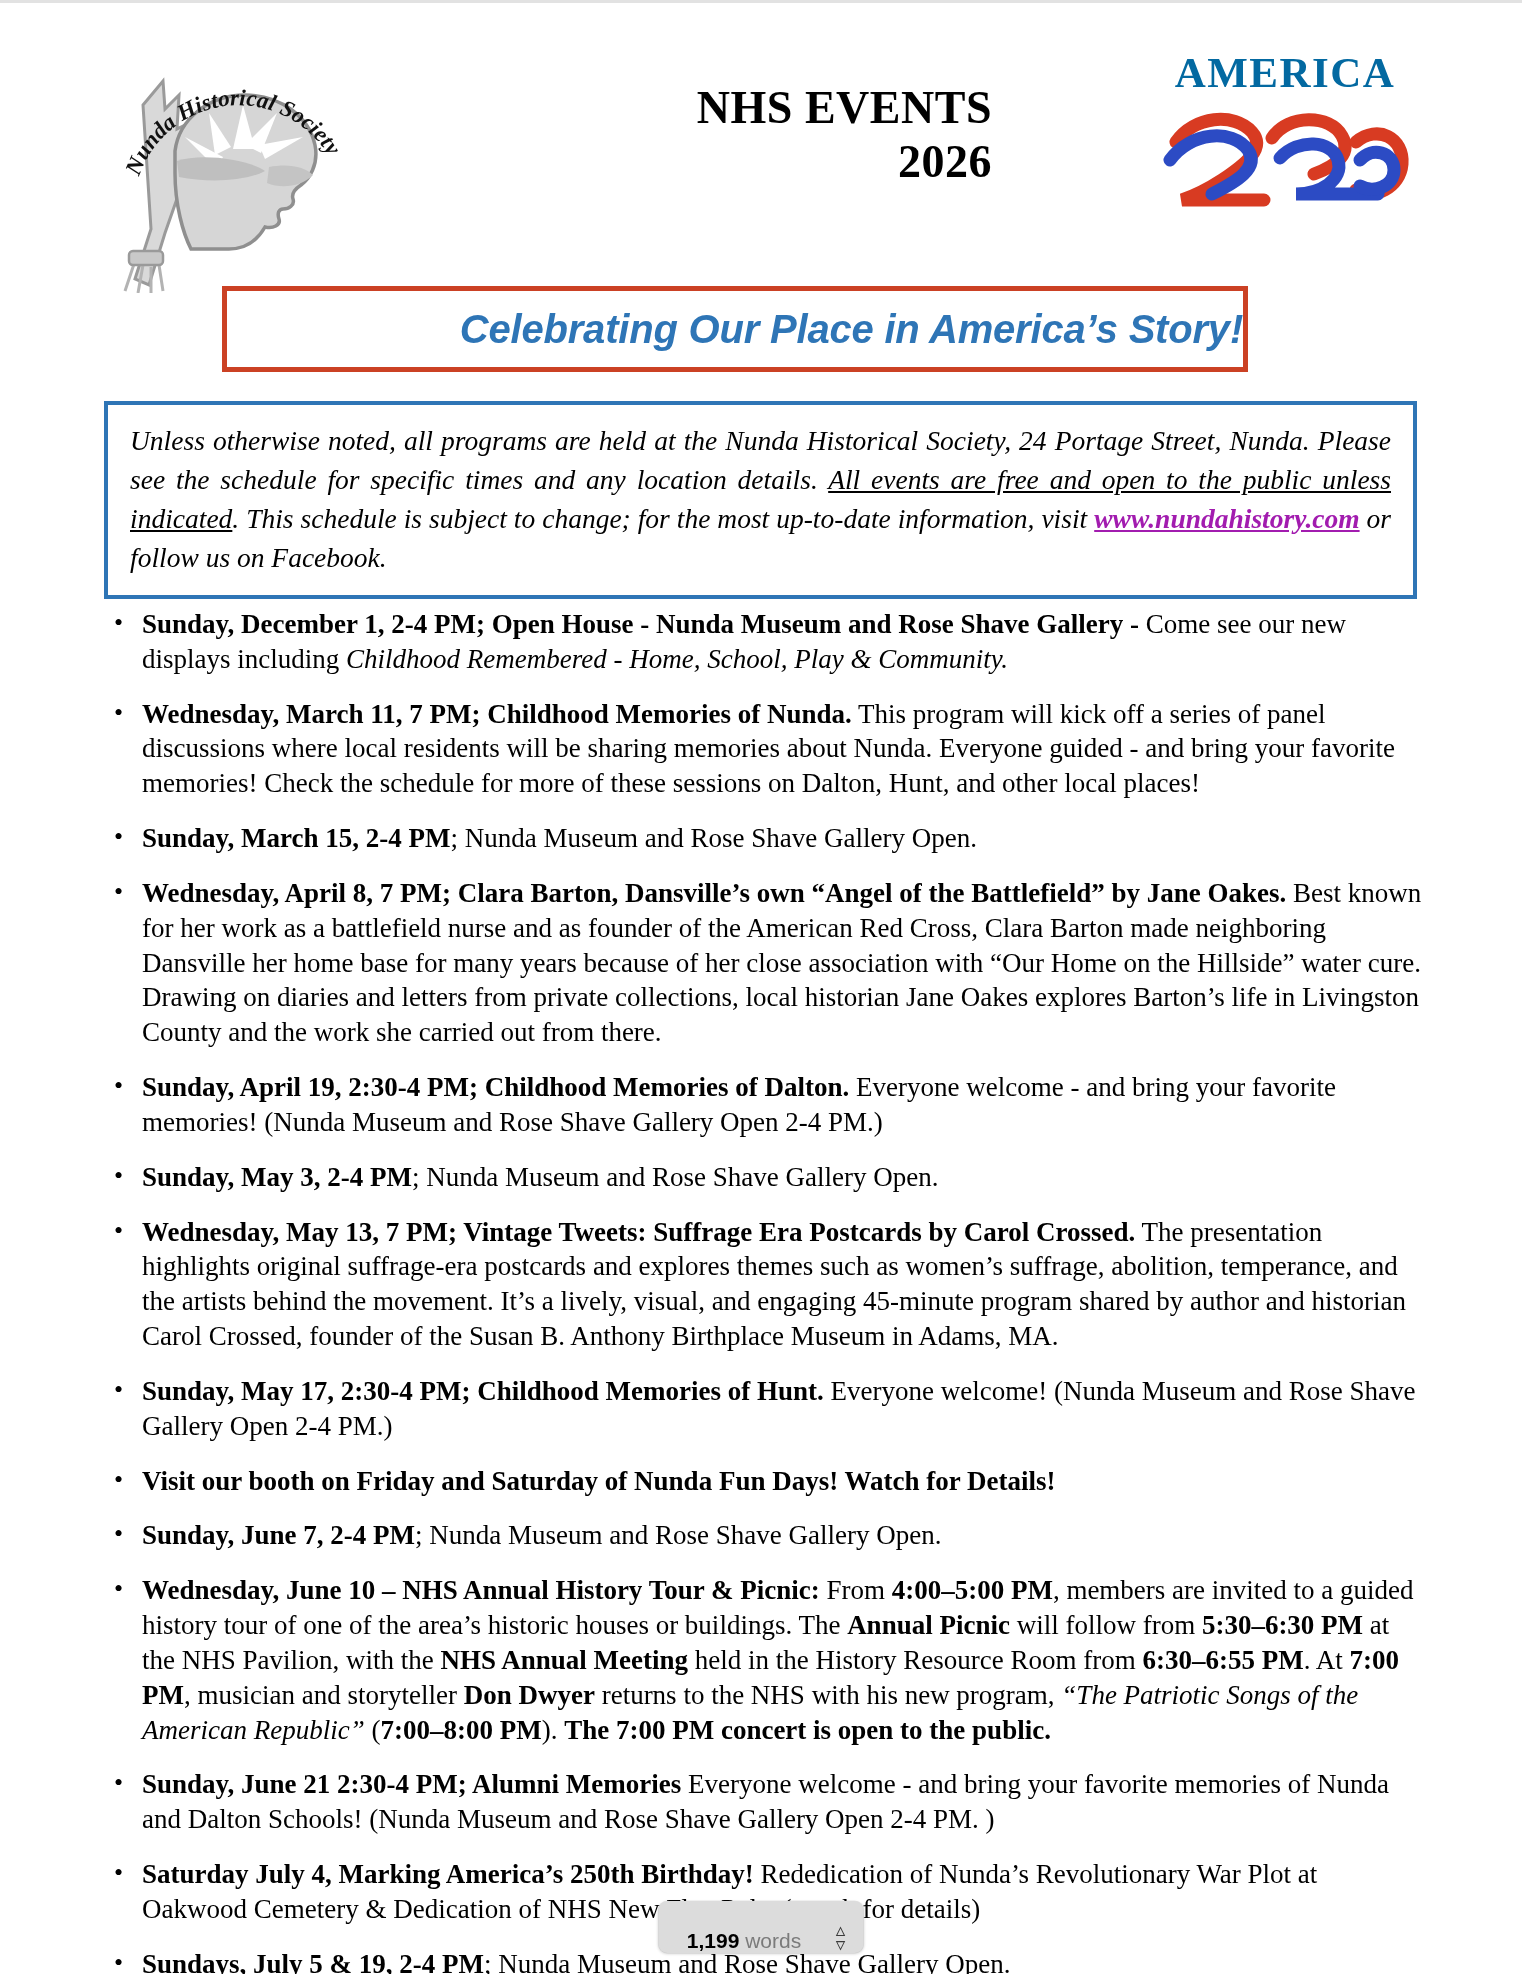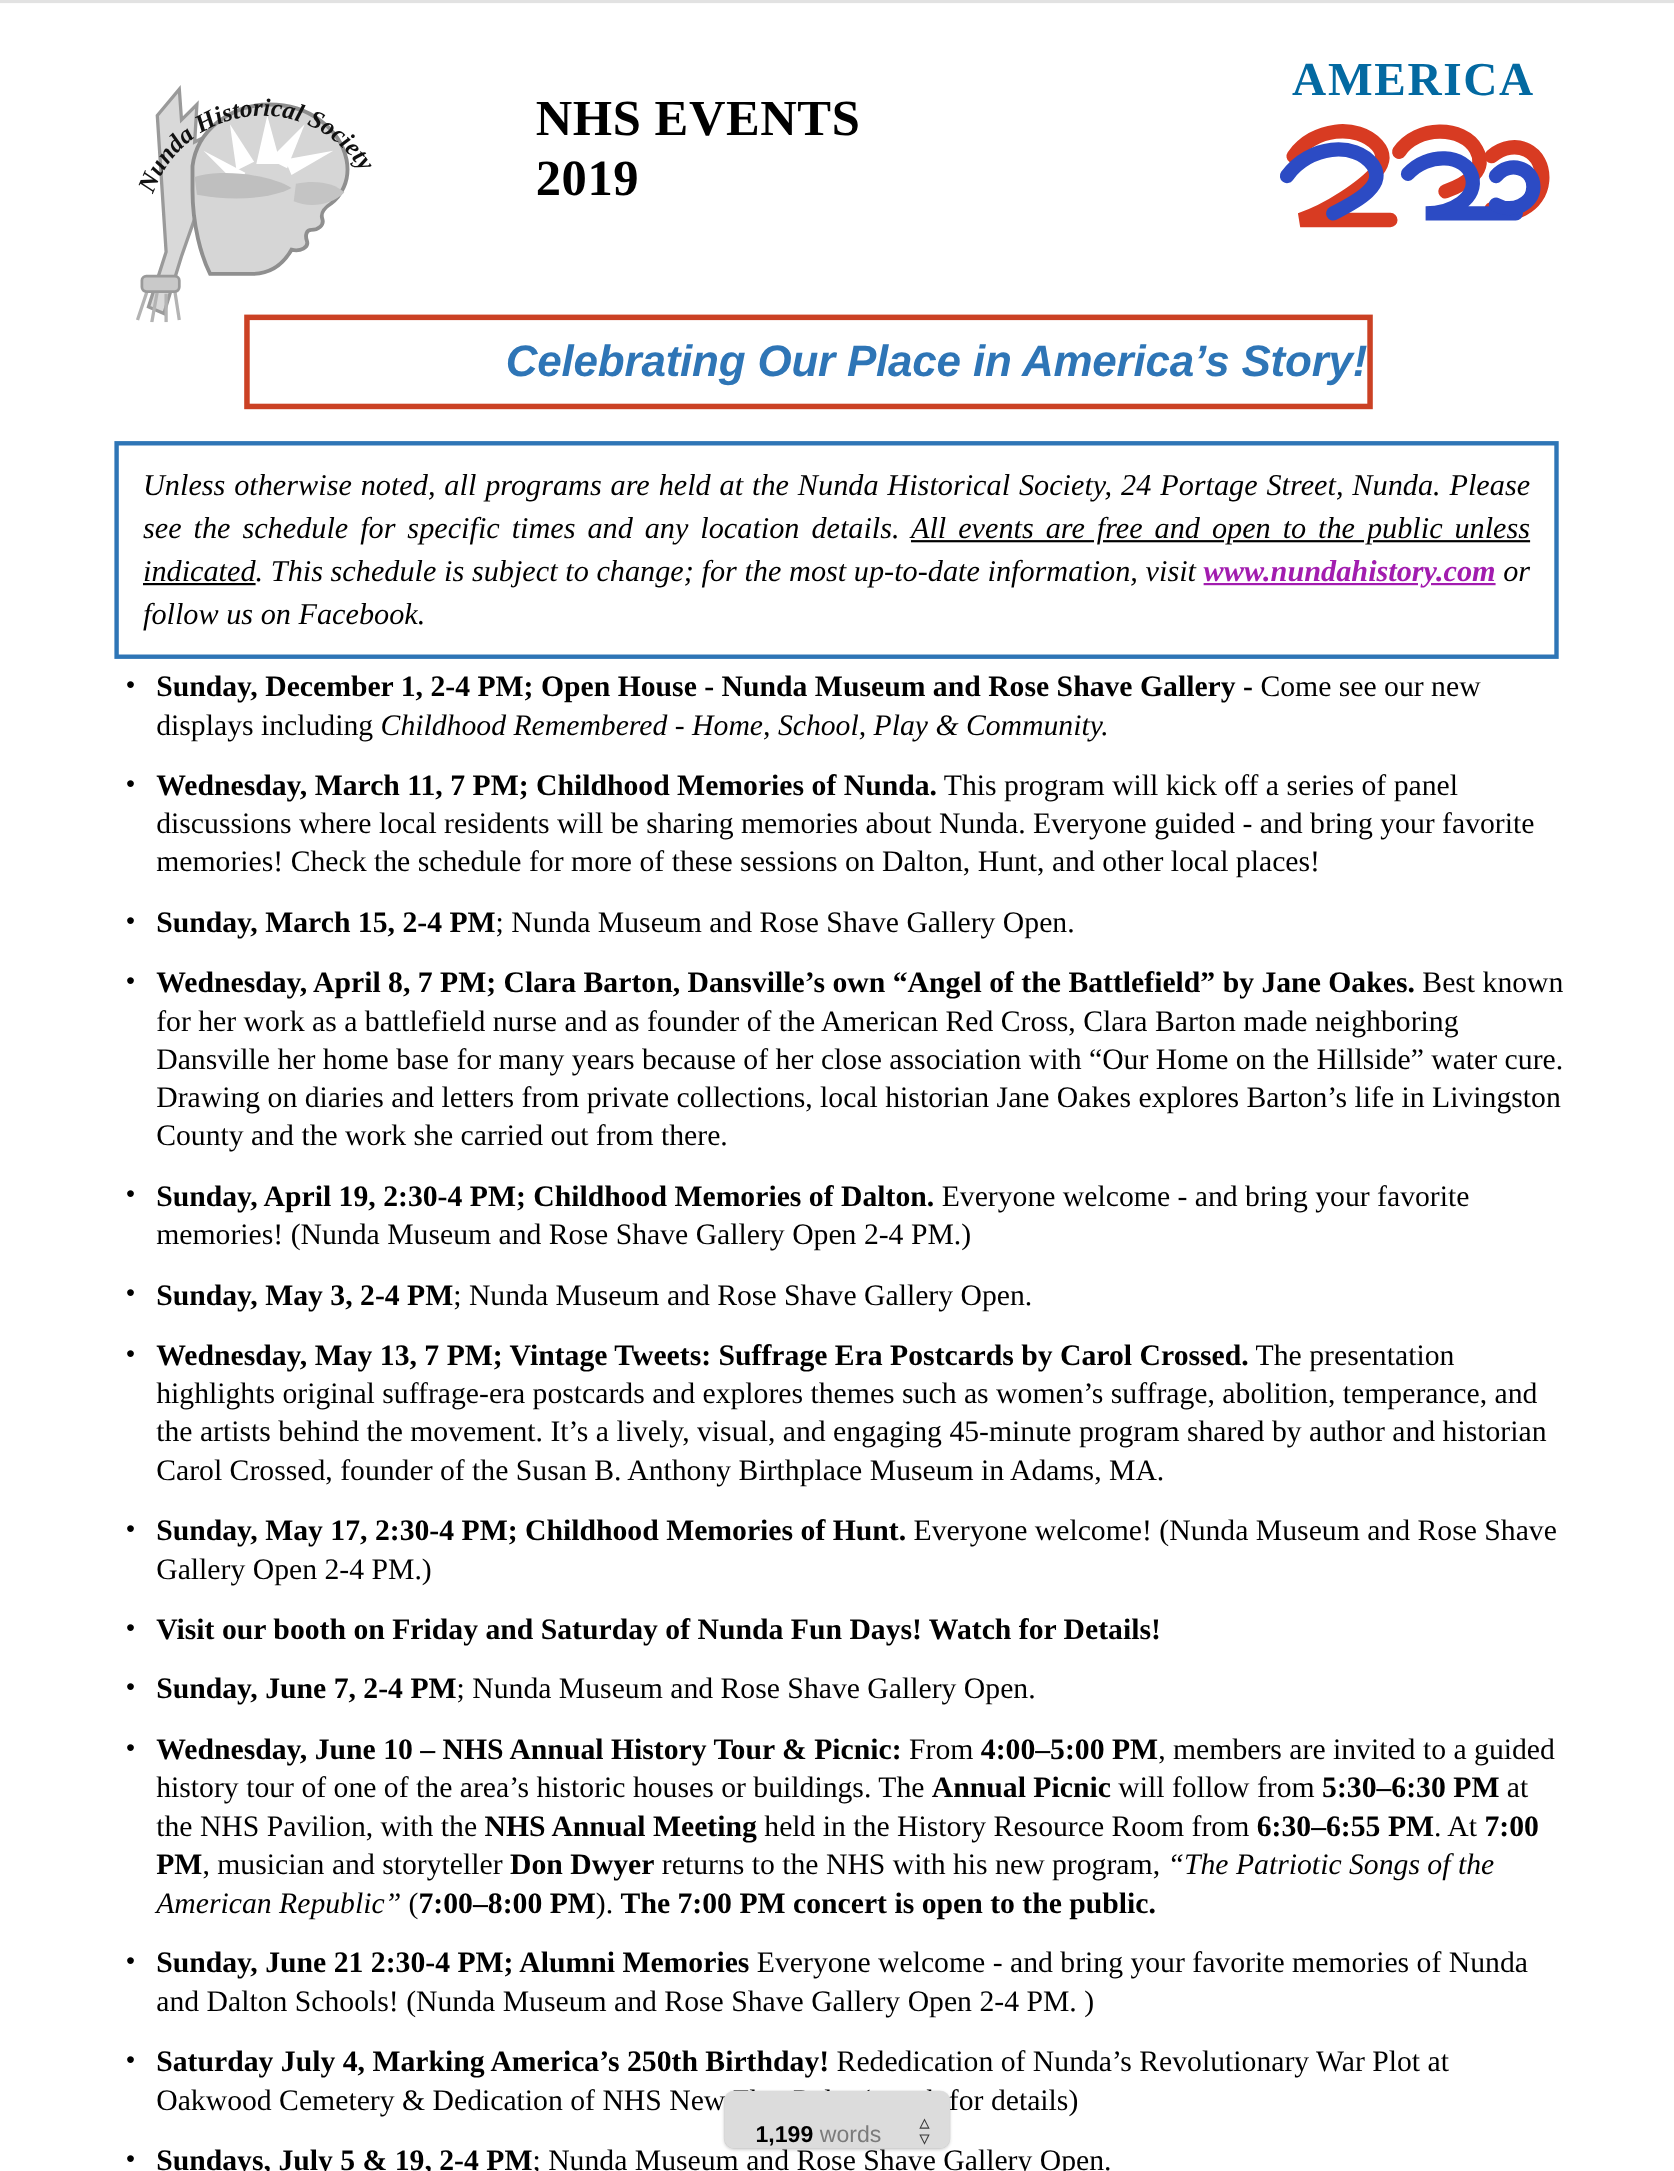--- a/index.html
+++ b/index.html
@@ -37,24 +37,24 @@
     position: absolute;
     left: 105px;
     top: 30px;
     width: 260px;
     height: 260px;
   }
   .logo-nhs svg { display: block; }
 
   .doc-title {
     position: absolute;
-    left: 487px;
+    left: 472px;
     top: 78px;
     width: 520px;
-    text-align: left;
+    text-align: right;
     font-weight: bold;
     font-size: 46px;
     line-height: 1.18;
     letter-spacing: 0.5px;
     color: #000;
   }
   .doc-title .line2 { display: block; }
 
   .logo-a250 {
     position: absolute;
@@ -226,21 +226,21 @@
         <path d="M164 134 C184 130 200 134 208 142 C196 154 176 156 162 150 Z" fill="#c4c4c4"></path>
 
         <text font-family="Liberation Serif, serif" font-size="23" font-weight="bold" font-style="italic" fill="#111">
           <textPath href="#arcpath" startOffset="6%">Nunda Historical Society</textPath>
         </text>
       </svg>
     </div>
 
     <div class="doc-title">
       <span>NHS EVENTS</span>
-      <span class="line2">2019</span>
+      <span class="line2">2026</span>
     </div>
 
     <div class="logo-a250">
       <div class="a250-word">AMERICA</div>
       <div class="a250-mark">
         <svg viewBox="0 0 250 112" width="250" height="112" aria-hidden="true">
           <g fill="none" stroke-linecap="round">
 
             <g stroke="#D83B22" stroke-width="13">
               <path d="M16 44 C34 18 74 14 92 34 C106 50 86 66 62 82 C42 95 28 100 22 102 L104 102"></path>

